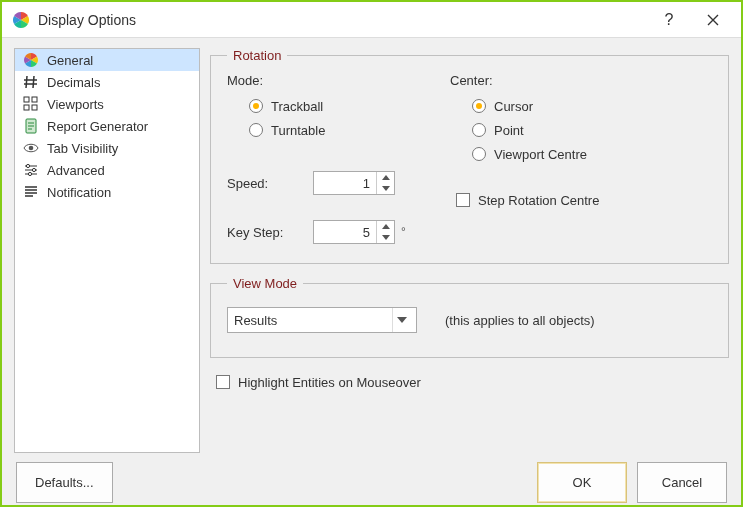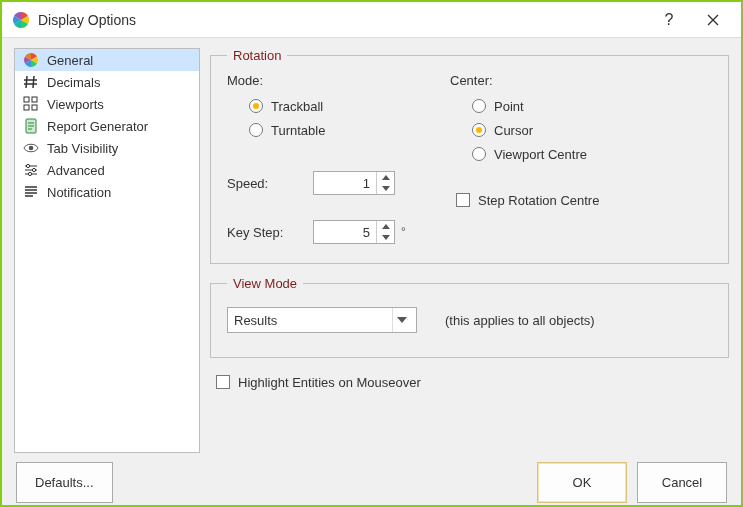--- a/index.html
+++ b/index.html
@@ -241,26 +241,26 @@
                     </div>
                 </div>
               </div>
               <span class="deg-unit">°</span>
             </div>
           </div>
 
           <div>
             <div class="col-head">Center:</div>
             <div class="radio-row">
+              <span class="radio checked"></span>
+              <span>Cursor</span>
+            </div>
+            <div class="radio-row">
               <span class="radio"></span>
               <span>Point</span>
-            </div>
-            <div class="radio-row">
-              <span class="radio checked"></span>
-              <span>Cursor</span>
             </div>
             <div class="radio-row">
               <span class="radio"></span>
               <span>Viewport Centre</span>
             </div>
 
             <div class="chk-row" style="margin-top:22px; padding-left:6px;">
               <span class="chkbox"></span>
               <span>Step Rotation Centre</span>
             </div>

